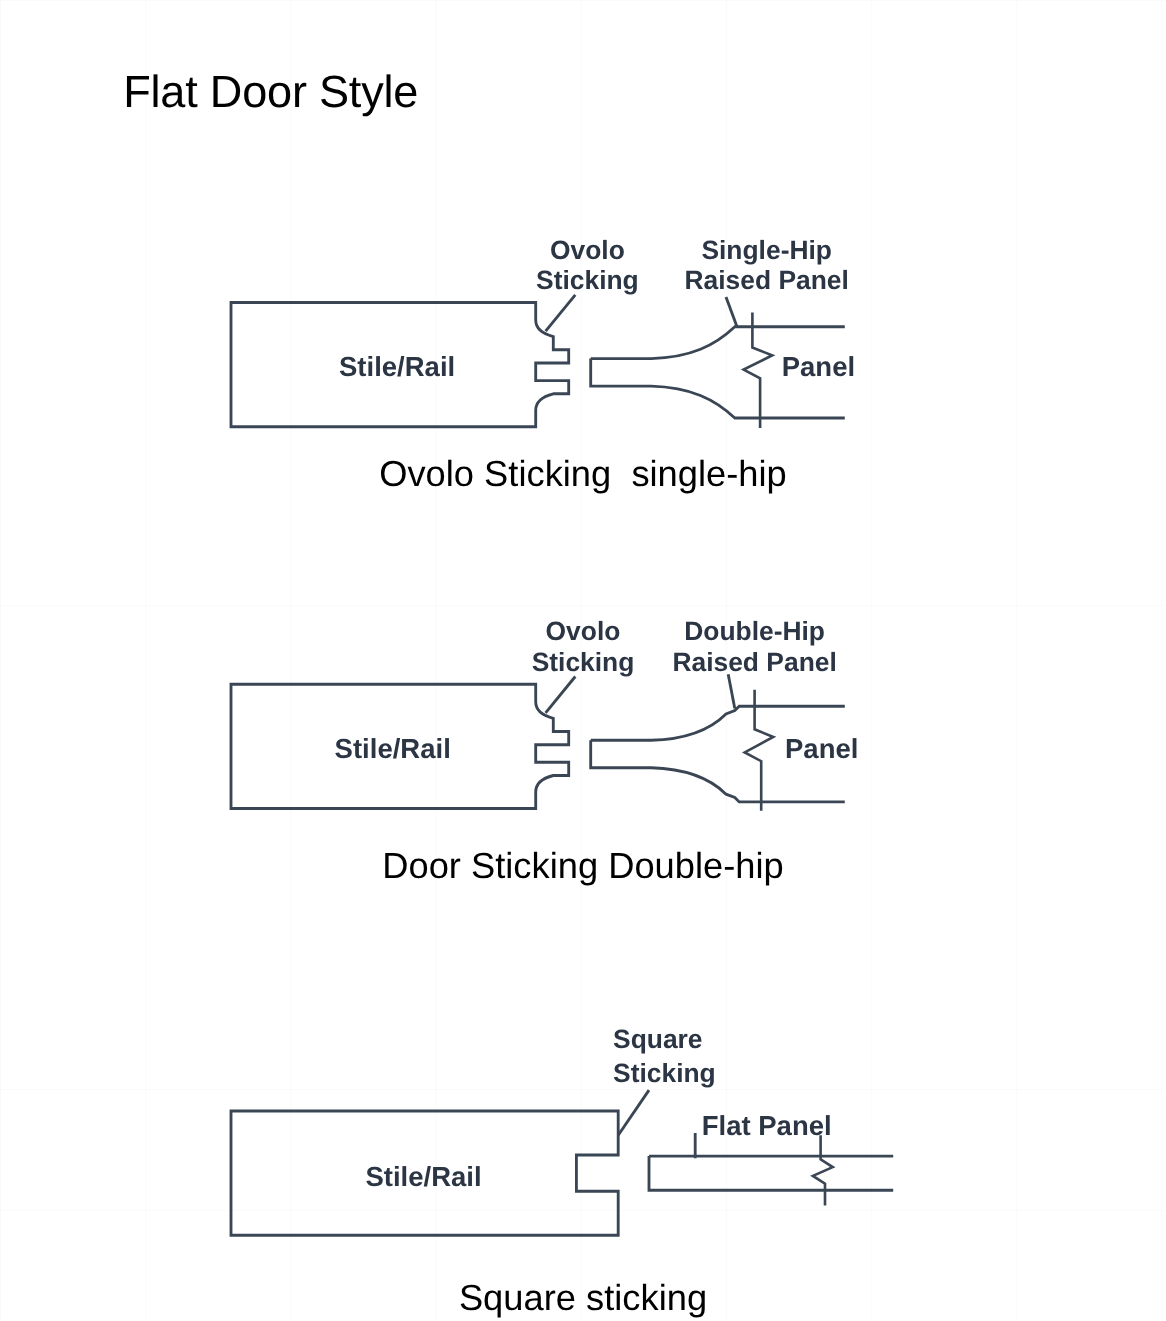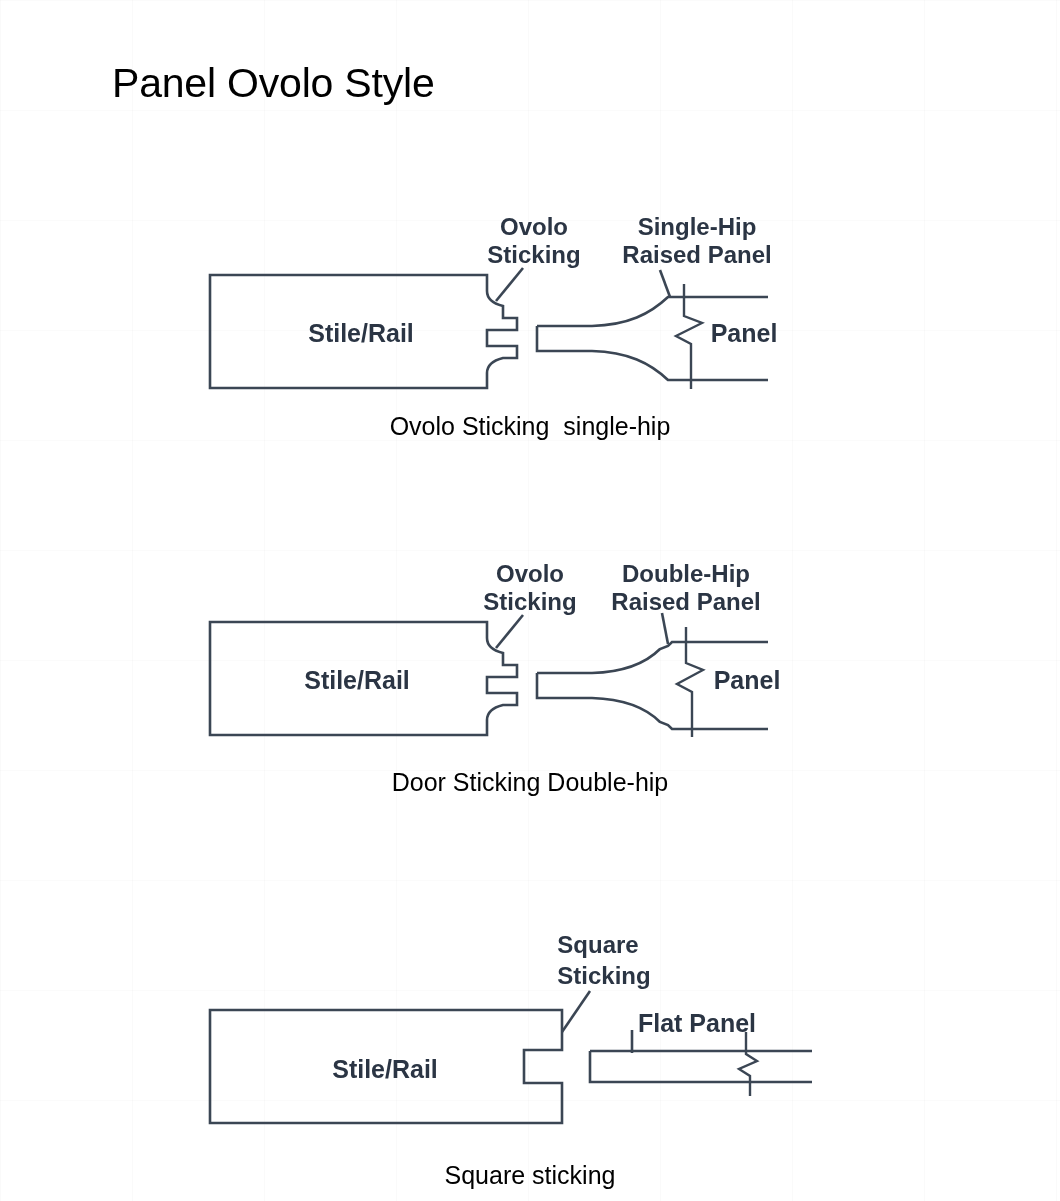--- a/index.html
+++ b/index.html
@@ -44,40 +44,40 @@
     left: 0;
     width: 1060px;
   }
   .fig-svg {
     display: block;
   }
   .caption {
     position: absolute;
     width: 1060px;
     text-align: center;
-    font-size: 25px;
+    font-size: 33px;
     font-weight: 400;
     color: #000000;
     white-space: pre;
   }
   #fig1 { top: 196px; height: 210px; }
   #fig2 { top: 543px; height: 210px; }
   #fig3 { top: 920px; height: 215px; }
   #cap1 { top: 412px; }
   #cap2 { top: 768px; }
   #cap3 { top: 1161px; }
 </style>
 </head>
 <body>
 
 <div id="page">
 
   <div class="grid-overlay"></div>
 
-  <div class="page-title">Panel Ovolo Style</div>
+  <div class="page-title">Flat Door Style</div>
 
   <div class="figure" id="fig1">
     <svg class="fig-svg" width="1060" height="210" viewBox="0 0 1060 210">
       <g fill="none" stroke="#3b4654" stroke-width="2.6" stroke-linejoin="miter" stroke-linecap="butt">
 
         <path d="M 210,79 L 487,79 L 487,95
                  C 487,104 495,108 503,110
                  L 503,122 L 517,122 L 517,134
                  L 487,134 L 487,150 L 517,150 L 517,162 L 503,162
                  C 495,164 487,168 487,177 L 487,192 L 210,192 Z"></path>

